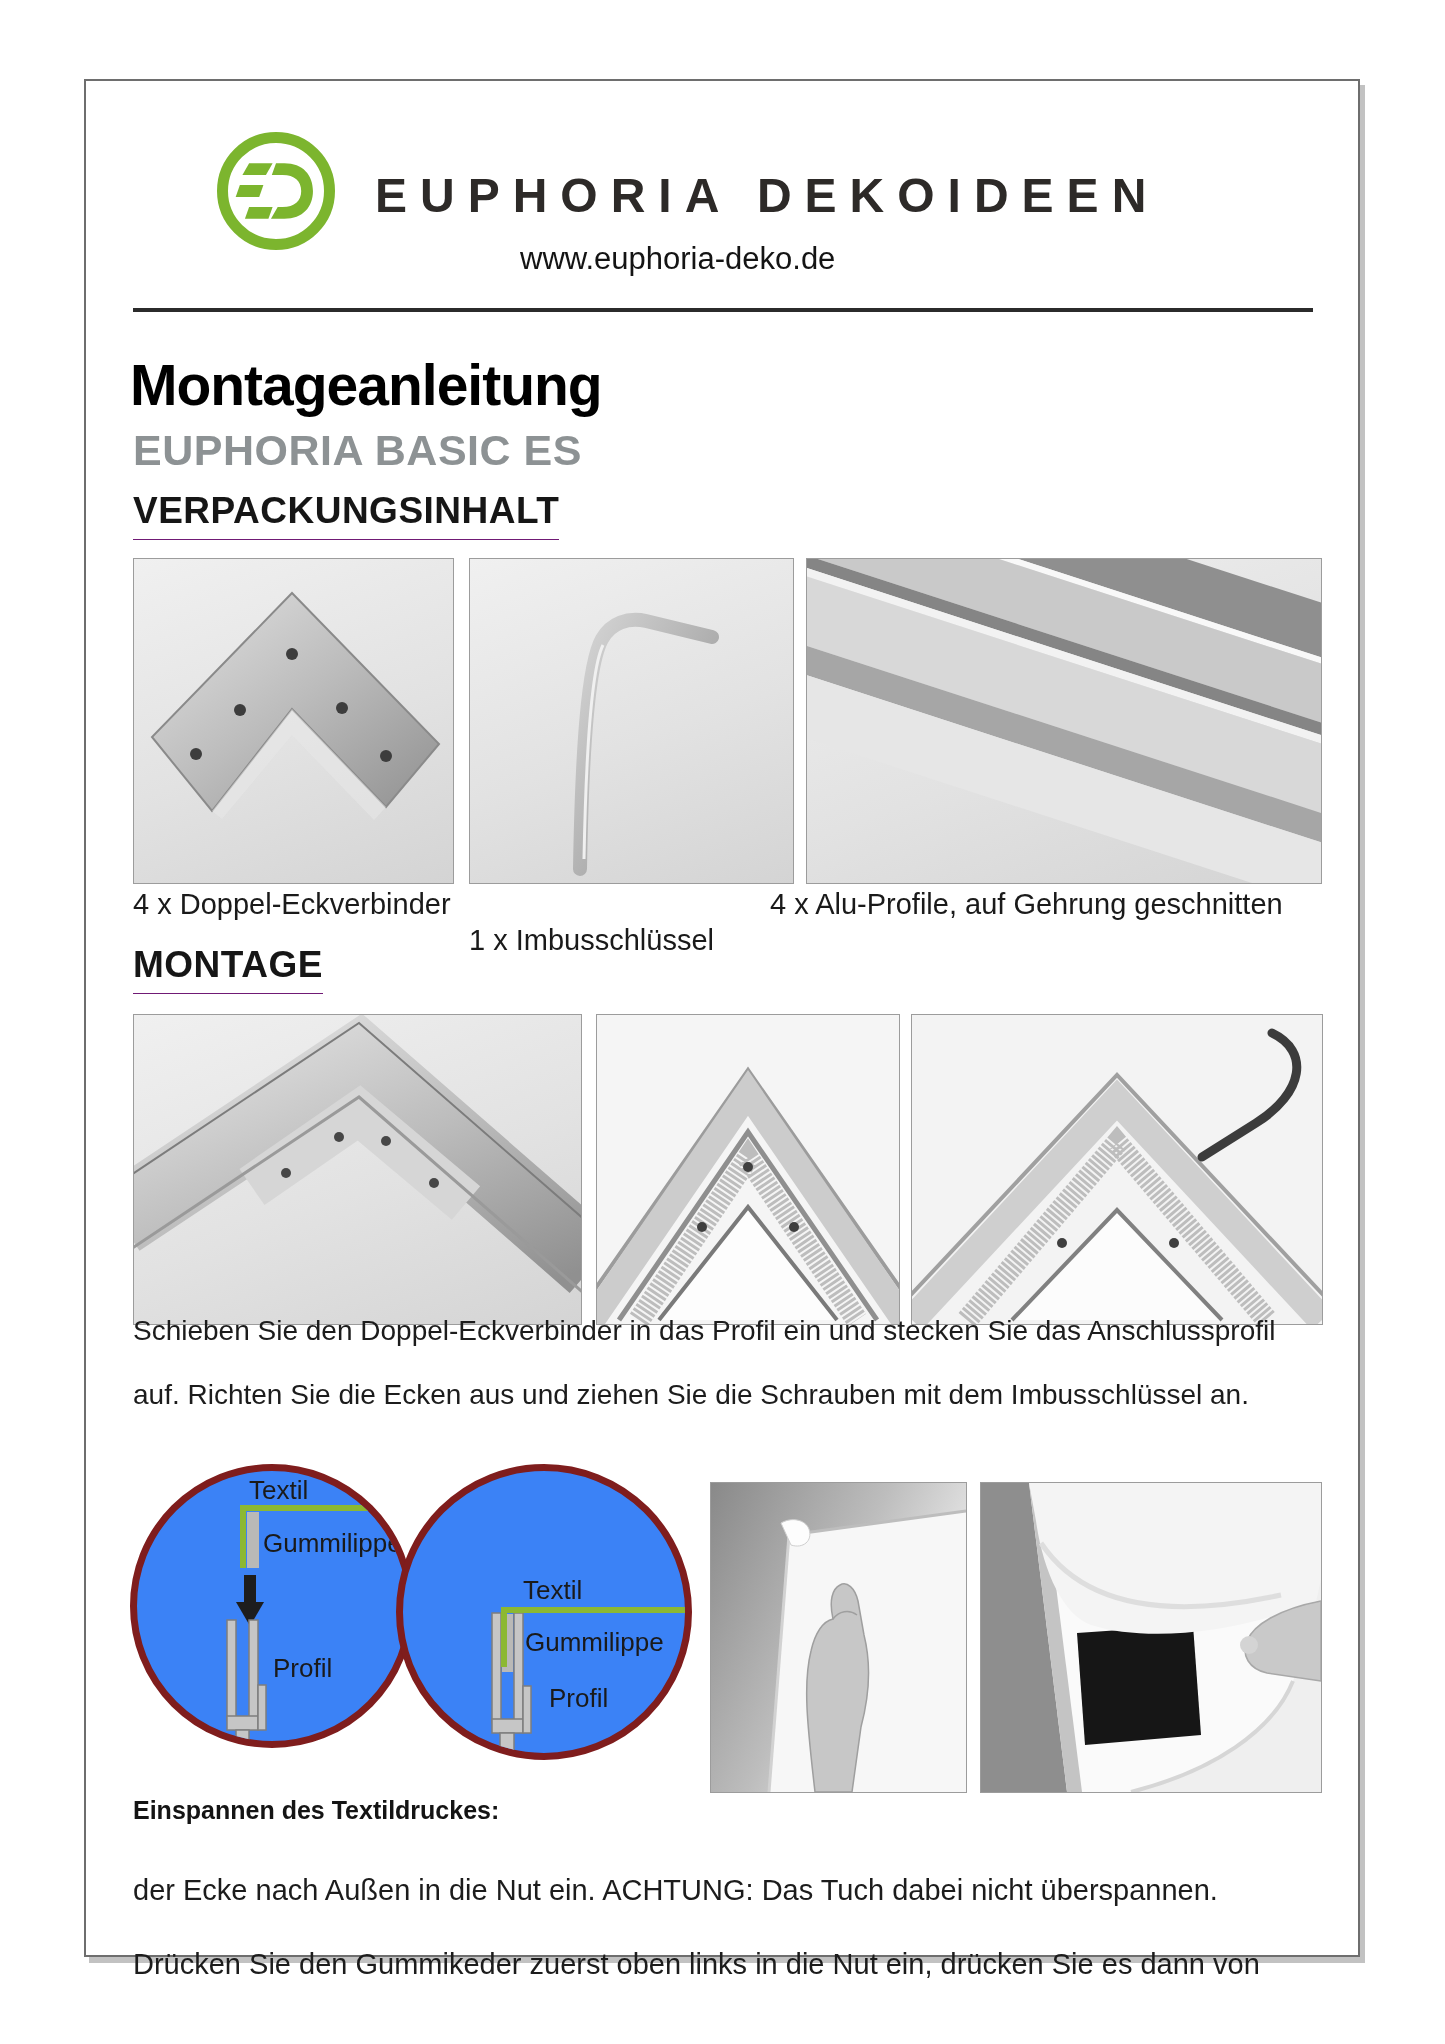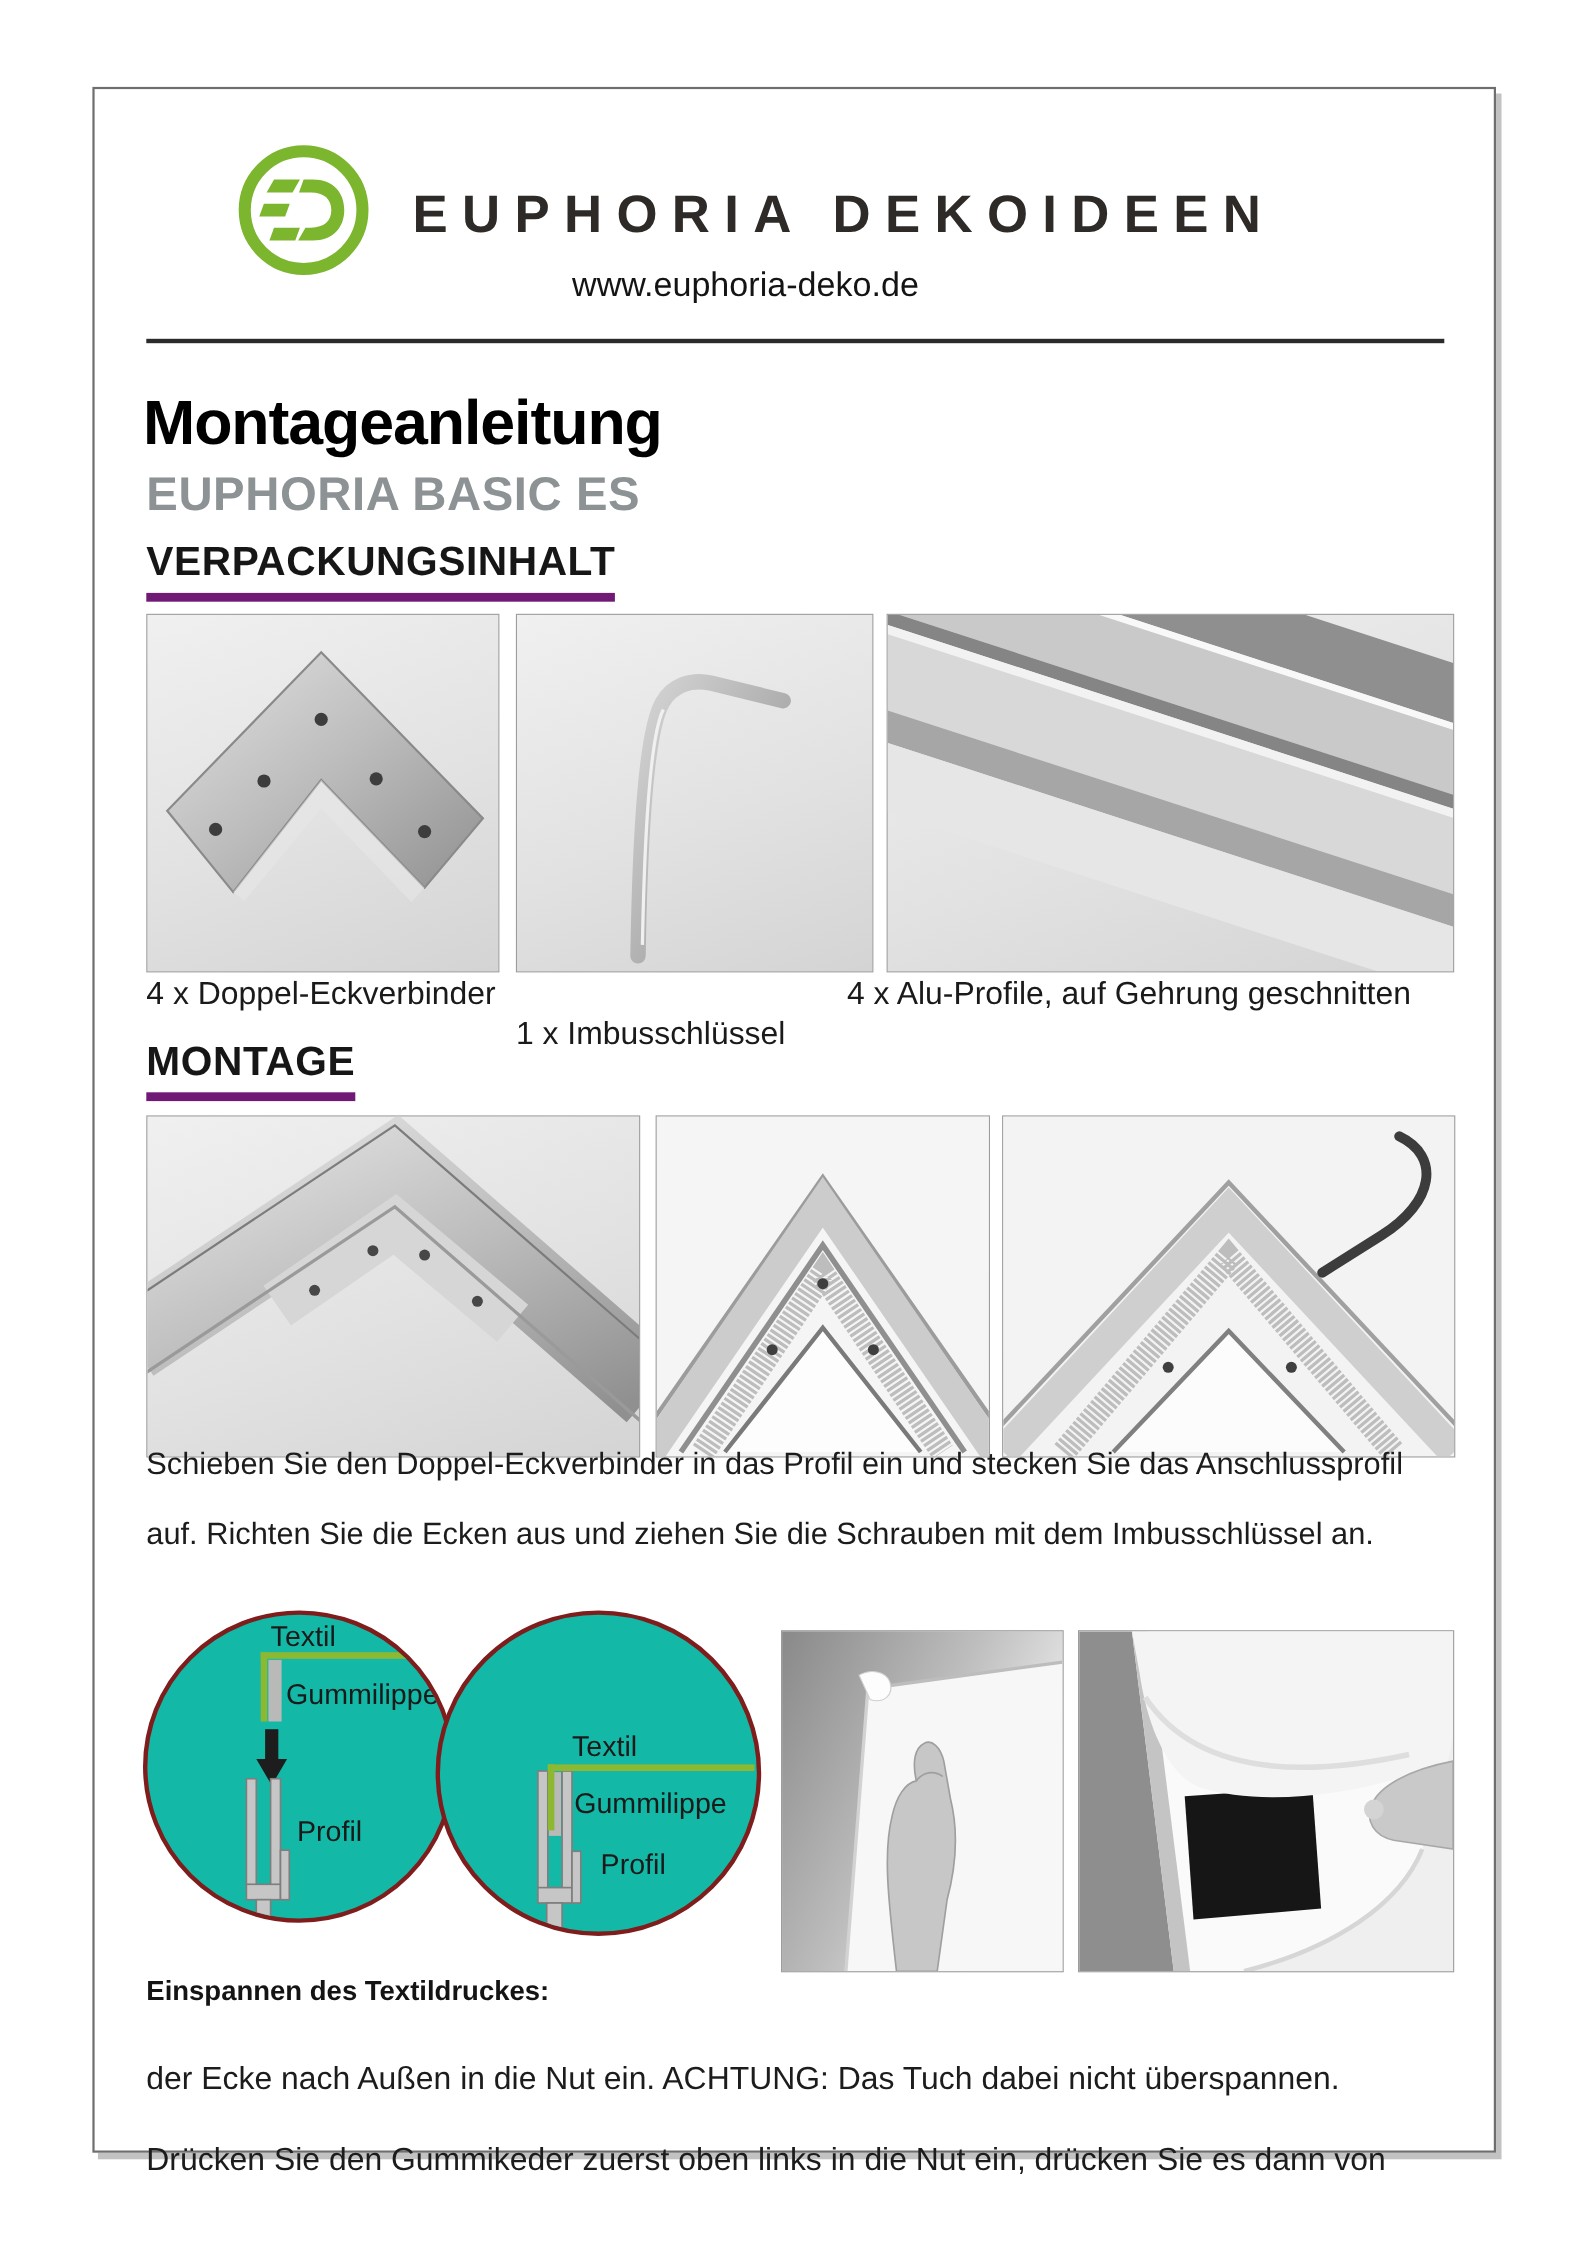--- a/index.html
+++ b/index.html
@@ -6,27 +6,27 @@
   body{width:1445px;height:2044px;position:relative;font-family:"Liberation Sans",sans-serif;color:#1d1d1b;overflow:hidden;}
   .abs{position:absolute;}
   .page-frame{left:84px;top:79px;width:1272px;height:1874px;border:2px solid #6e6e6e;background:#ffffff;box-shadow:5px 6px 0 #c2c2c2;}
   .logo-ring{left:217px;top:132px;width:118px;height:118px;border:11px solid #7CB52E;border-radius:50%;box-sizing:border-box;}
   .logo-ring svg{position:absolute;left:6px;top:6px;width:84px;height:84px;}
   .brand-name{left:375px;top:168px;font-size:48px;font-weight:bold;letter-spacing:13px;color:#2d2a28;white-space:nowrap;}
   .brand-web{left:520px;top:241px;font-size:31px;color:#141414;white-space:nowrap;}
   .header-rule{left:133px;top:308px;width:1180px;height:4px;background:#2b2b2b;}
   .page-title{left:130px;top:352px;font-size:57px;font-weight:bold;color:#000000;letter-spacing:-1px;white-space:nowrap;}
   .page-subtitle{left:133px;top:426px;font-size:43px;font-weight:bold;color:#8d9294;letter-spacing:0.5px;white-space:nowrap;}
-  .sec-heading{font-size:37px;font-weight:bold;color:#161616;letter-spacing:0.5px;border-bottom:8px solid #701a75;padding-bottom:7px;display:inline-block;white-space:nowrap;}
+  .sec-heading{font-size:37px;font-weight:bold;color:#161616;letter-spacing:0.5px;border-bottom:1px solid #701a75;padding-bottom:7px;display:inline-block;white-space:nowrap;}
   .photo{border:1px solid #9c9c9c;background:linear-gradient(160deg,#f0f0f0 0%,#e2e2e2 55%,#d4d4d4 100%);overflow:hidden;}
   .photo svg{position:absolute;left:0;top:0;width:100%;height:100%;}
   .caption{font-size:29px;color:#1a1a1a;white-space:nowrap;}
   .bodytext{font-size:28px;color:#1c1c1c;white-space:nowrap;}
   .clamp-heading{left:133px;top:1796px;font-size:25px;font-weight:bold;color:#141414;white-space:nowrap;}
-  .circle{border:4px solid #7f1d1d;border-radius:50%;background:#14b8a6;box-sizing:border-box;overflow:hidden;}
+  .circle{border:7px solid #7f1d1d;border-radius:50%;background:#3b82f6;box-sizing:border-box;overflow:hidden;}
   .diag-label{font-size:26px;color:#1a1a1a;white-space:nowrap;}
   .green-line{background:#8CB832;}
   .keder-strip{background:#b9b9b7;}
   .arrow-shaft{background:#1d1d1d;}
   .arrow-head{width:0;height:0;border-left:14px solid transparent;border-right:14px solid transparent;border-top:24px solid #1d1d1d;}
 </style>
 </head>
 <body>
 
 <div class="abs page-frame"></div>

